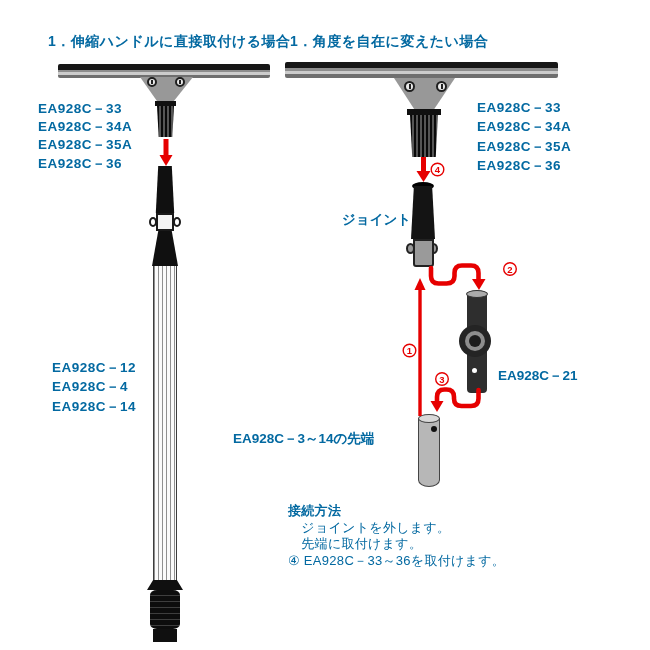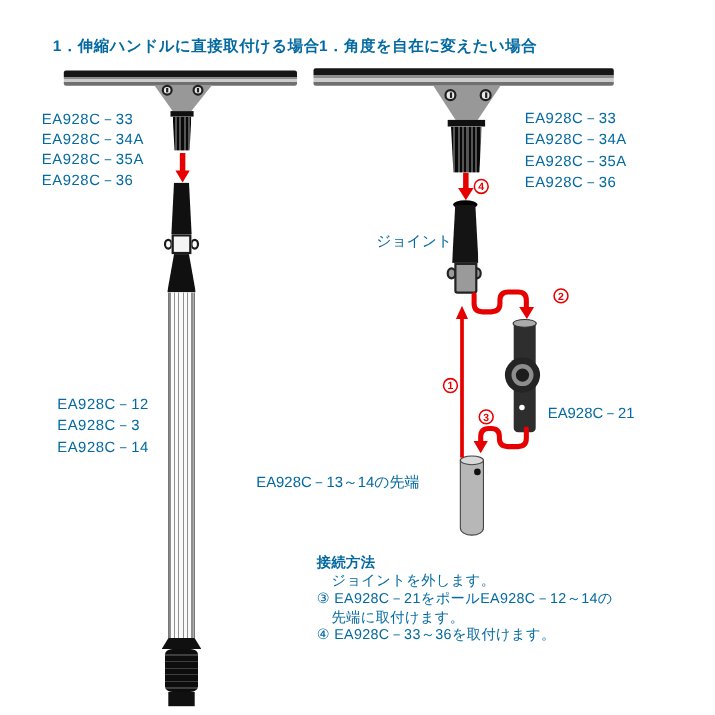--- a/index.html
+++ b/index.html
@@ -1,23 +1,23 @@
 <!DOCTYPE html>
 <html><head>
 <meta charset="utf-8">
 <style>
   html,body{margin:0;padding:0;background:#fff;}
   #canvas{position:relative;width:650px;height:650px;background:#ffffff;overflow:hidden;
           font-family:"Liberation Sans",sans-serif;color:#0369a1;margin-top:14px;}
   .abs{position:absolute;}
   .title{font-size:14px;font-weight:bold;letter-spacing:0.5px;white-space:nowrap;}
-  .codes{font-size:13.5px;font-weight:normal;letter-spacing:0.5px;white-space:nowrap;}
+  .codes{font-size:13.5px;font-weight:bold;letter-spacing:0.5px;white-space:nowrap;}
   .codes div{height:18.2px;line-height:18.2px;}
   .codes.wide div{height:19.3px;line-height:19.3px;}
-  .jlabel{font-size:13.5px;font-weight:normal;white-space:nowrap;text-align:right;}
+  .jlabel{font-size:13.5px;font-weight:bold;white-space:nowrap;text-align:right;}
   .bar{background:linear-gradient(180deg,#161616 0%,#161616 40%,#8d8d8d 40%,#8d8d8d 54%,
        #cccccc 54%,#cccccc 76%,#6f6f6f 76%,#6f6f6f 100%);border-radius:2px;}
   .bracket{background:#989898;}
   .screw{border-radius:50%;background:#e9e9e9;border:2px solid #1f1f1f;box-sizing:border-box;}
   .screw i{position:absolute;left:50%;top:1px;bottom:1px;width:2px;margin-left:-1px;background:#1f1f1f;display:block;}
   .band{background:#101010;}
   .socket{background:repeating-linear-gradient(90deg,#090909 0 2px,#555 2px 4px);}
   .blackpart{background:#101010;}
   .collar{box-sizing:border-box;}
   .ear{border-radius:50%;box-sizing:border-box;}
@@ -61,21 +61,21 @@
   <div class="abs ear" style="left:173px;top:203px;width:8px;height:10px;background:#fff;border:2px solid #1a1a1a;"></div>
   <div class="abs collar" style="left:156px;top:199px;width:18px;height:18px;background:#f4f4f4;border:2px solid #1a1a1a;"></div>
   <div class="abs blackpart" style="left:152px;top:217px;width:26px;height:35px;clip-path:polygon(24% 0,76% 0,100% 100%,0 100%);"></div>
   <div class="abs pole" style="left:153px;top:252px;width:24px;height:314px;"></div>
   <div class="abs blackpart" style="left:147px;top:566px;width:36px;height:10px;clip-path:polygon(17% 0,83% 0,100% 100%,0 100%);"></div>
   <div class="abs gripribs" style="left:150px;top:576px;width:30px;height:39px;"></div>
   <div class="abs blackpart" style="left:153px;top:615px;width:24px;height:13px;"></div>
 
   <div class="abs codes wide" style="left:52px;top:344px;">
     <div>EA928C－12</div>
-    <div>EA928C－3</div>
+    <div>EA928C－4</div>
     <div>EA928C－14</div>
   </div>
 
   <div class="abs bar" style="left:285px;top:48px;width:273px;height:16px;"></div>
   <div class="abs bracket" style="left:394px;top:64px;width:61px;height:31px;clip-path:polygon(0 0,100% 0,66% 100%,33% 100%);"></div>
   <div class="abs screw" style="left:404px;top:67px;width:11px;height:11px;">
       <i></i>
     </div>
   <div class="abs screw" style="left:436px;top:67px;width:11px;height:11px;">
       <i></i>
@@ -101,21 +101,21 @@
   <div class="abs ellipse" style="left:466px;top:276px;width:22px;height:8px;background:#ababab;border:1px solid #333;"></div>
   <div class="abs ellipse" style="left:459px;top:311px;width:32px;height:32px;background:#242424;"></div>
   <div class="abs ellipse" style="left:465px;top:317px;width:20px;height:20px;background:#8d8d8d;"></div>
   <div class="abs ellipse" style="left:469px;top:321px;width:12px;height:12px;background:#1c1c1c;"></div>
   <div class="abs ellipse" style="left:472px;top:354px;width:5px;height:5px;background:#fff;"></div>
   <div class="abs jlabel" style="left:498px;top:353px;">EA928C－21</div>
 
   <div class="abs" style="left:418px;top:404px;width:22px;height:69px;background:#b7b7b7;border:1px solid #444;box-sizing:border-box;border-radius:0 0 11px 11px / 0 0 7px 7px;"></div>
   <div class="abs ellipse" style="left:418px;top:400px;width:22px;height:9px;background:#d9d9d9;border:1px solid #444;"></div>
   <div class="abs ellipse" style="left:431px;top:412px;width:6px;height:6px;background:#111;"></div>
-  <div class="abs jlabel" style="left:233px;top:416px;">EA928C－13～14の先端</div>
+  <div class="abs jlabel" style="left:233px;top:416px;">EA928C－3～14の先端</div>
 
   <svg class="abs" style="left:0;top:0;" width="650" height="650" viewBox="0 0 650 650">
 
     <path d="M166 125 L166 142" stroke="#e60000" stroke-width="5" fill="none"></path>
     <path d="M159.5 141 L172.5 141 L166 152 Z" fill="#e60000"></path>
 
     <path d="M423.5 143 L423.5 158" stroke="#e60000" stroke-width="5" fill="none"></path>
     <path d="M416.5 157 L430.5 157 L423.5 168 Z" fill="#e60000"></path>
 
     <path d="M431 254 L431 262 Q431 269.5 438.5 269.5 L446.5 269.5 Q454.5 269.5 454.5 262 L454.5 259 Q454.5 251.5 462 251.5 L471 251.5 Q478.5 251.5 478.5 259 L478.5 266" stroke="#e60000" stroke-width="4.6" fill="none" stroke-linecap="round"></path>
@@ -141,18 +141,17 @@
     </g>
     <g>
       <circle cx="437.5" cy="155.5" r="6.3" fill="#fff" stroke="#e60000" stroke-width="1.4"></circle>
       <text x="437.5" y="159" text-anchor="middle" font-size="9.5" font-weight="bold" fill="#e60000">4</text>
     </g>
   </svg>
 
   <div class="abs instr" style="left:288px;top:489px;">
     <div class="h">接続方法</div>
     <div>　ジョイントを外します。</div>
-    <div>③ EA928C－21をポールEA928C－12～14の</div>
     <div>　先端に取付けます。</div>
     <div>④ EA928C－33～36を取付けます。</div>
   </div>
 
 </div>
 
 </body></html>

